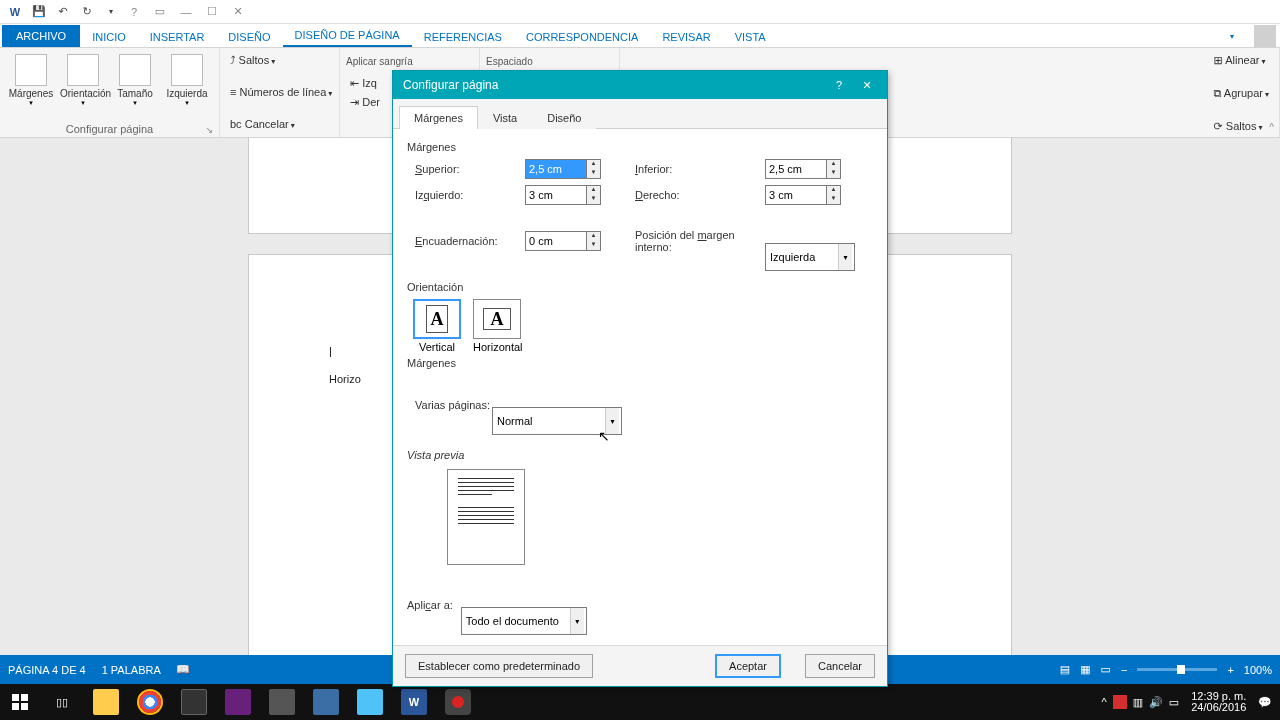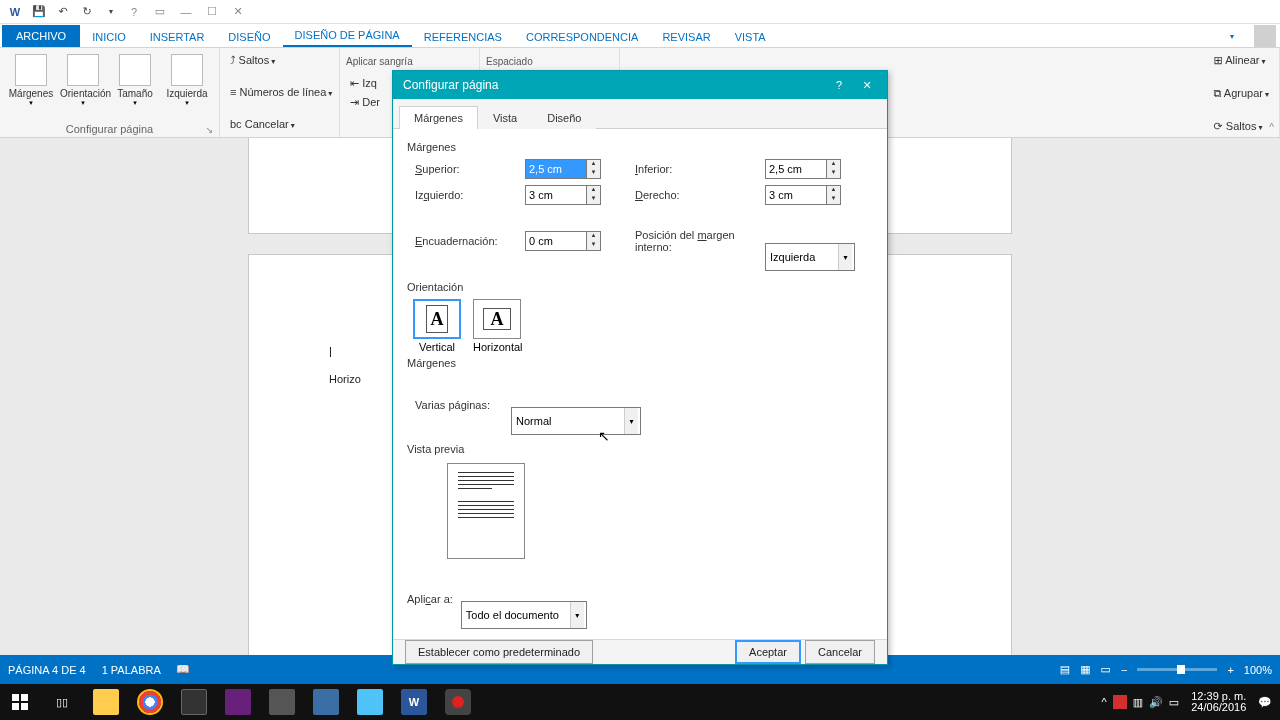--- a/index.html
+++ b/index.html
@@ -64,21 +64,21 @@
 .combo { height: 28px; border: 1px solid #7a7a7a; display: flex; align-items: center; padding: 0 2px 0 4px; background: #fff; margin-top: 32px; }
 .combo span { flex: 1; font-size: 11px; }
 .combo .darr { font-size: 8px; background: #f0f0f0; border-left: 1px solid #ccc; width: 14px; text-align: center; height: 100%; display:flex; align-items:center; justify-content:center;}
 .orient-row { display: flex; gap: 12px; margin: 4px 0 4px 6px;}
 .orient-opt { text-align: center; }
 .orient-box { width: 48px; height: 40px; border: 1px solid #888; display: flex; align-items: center; justify-content: center; margin-bottom: 2px; background: #fff; }
 .orient-opt.sel .orient-box { border: 2px solid #3399ff; }
 .orient-box .pg { border: 1px solid #555; background: #fff; display:flex; align-items:center; justify-content:center; font-family: serif; font-size: 18px; font-weight: bold;}
 .preview-box { width: 78px; height: 96px; border: 1px solid #888; margin: 8px 0 10px 40px; padding: 8px 10px; background:#fff; display:flex; flex-direction:column; gap:3px;}
 .preview-box .ln { height: 1px; background: #333; }
-.dlg-footer { border-top: 1px solid #d8d8d8; padding: 0 12px; display: flex; gap: 4px; background: #f4f4f4;}
+.dlg-footer { border-top: 1px solid #d8d8d8; padding: 8px 12px; display: flex; gap: 24px; background: #f4f4f4;}
 .btn { border: 1px solid #a0a0a0; background: #f0f0f0; padding: 4px 12px; font-size: 11px; color: #222;}
 .btn.primary { border: 2px solid #3399ff; }
 
 
 .cursor-ptr { position: absolute; left: 598px; top: 428px; z-index: 60; font-size: 14px; color: #000; }
 
 
 .statusbar { position: absolute; left:0; right:0; bottom: 36px; height: 29px; background: #0072c6; color: #fff; display: flex; align-items: center; padding: 0 8px; font-size: 11px; }
 .statusbar .sitem { margin-right: 16px; }
 .statusbar .sright { margin-left: auto; display: flex; align-items: center; gap: 10px;}
@@ -277,29 +277,29 @@
         </div>
         <div class="orient-opt">
           <div class="orient-box">
               <div class="pg" style="width:28px;height:22px;">A</div>
             </div>
           <div>Horizontal</div>
         </div>
       </div>
 
       <div class="section-label">Márgenes</div>
-      <div style="display:flex;align-items:center;gap:21px;margin-left:8px;">
+      <div style="display:flex;align-items:center;gap:2px;margin-left:8px;">
         <div class="flabel">Varias pá<u>g</u>inas:</div>
         <div class="combo" style="width:130px;">
             <span>Normal</span>
             <div class="darr">▾</div>
           </div>
       </div>
 
-      <div class="section-label" style="margin-top:8px;">Vista previa</div>
+      <div class="section-label" style="margin-top:14px;font-style:italic;">Vista previa</div>
       <div class="preview-box">
         <div class="ln"></div>
           <div class="ln"></div>
           <div class="ln"></div>
           <div class="ln"></div>
           <div class="ln" style="width:60%;"></div>
         <div style="height:6px;"></div>
         <div class="ln"></div>
           <div class="ln"></div>
           <div class="ln"></div>

